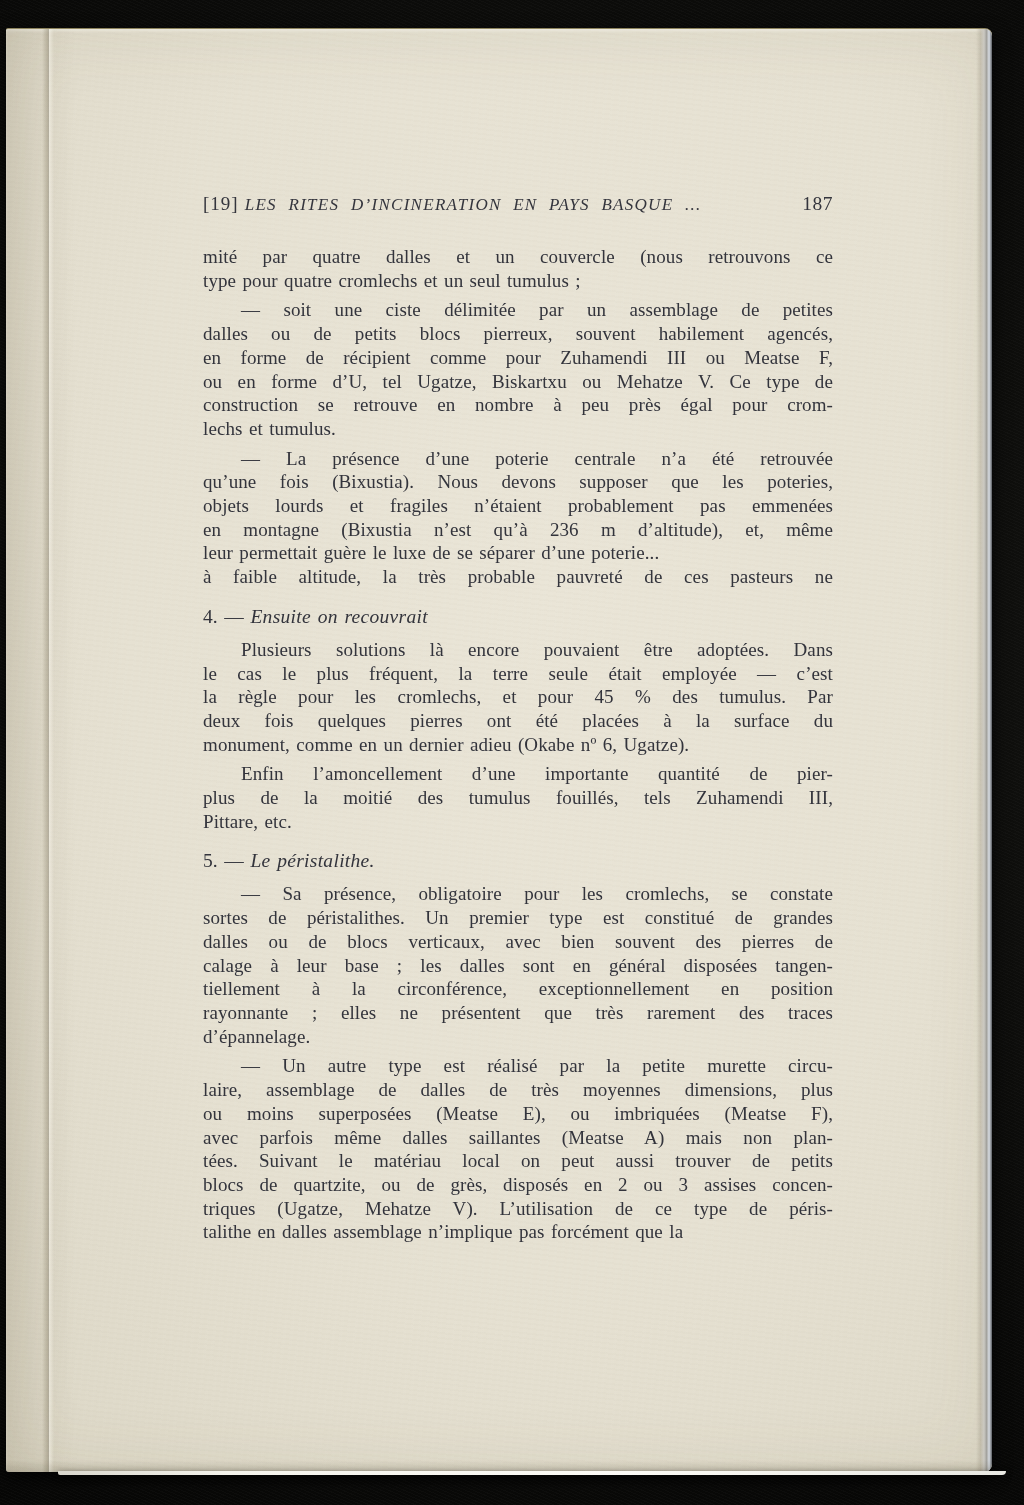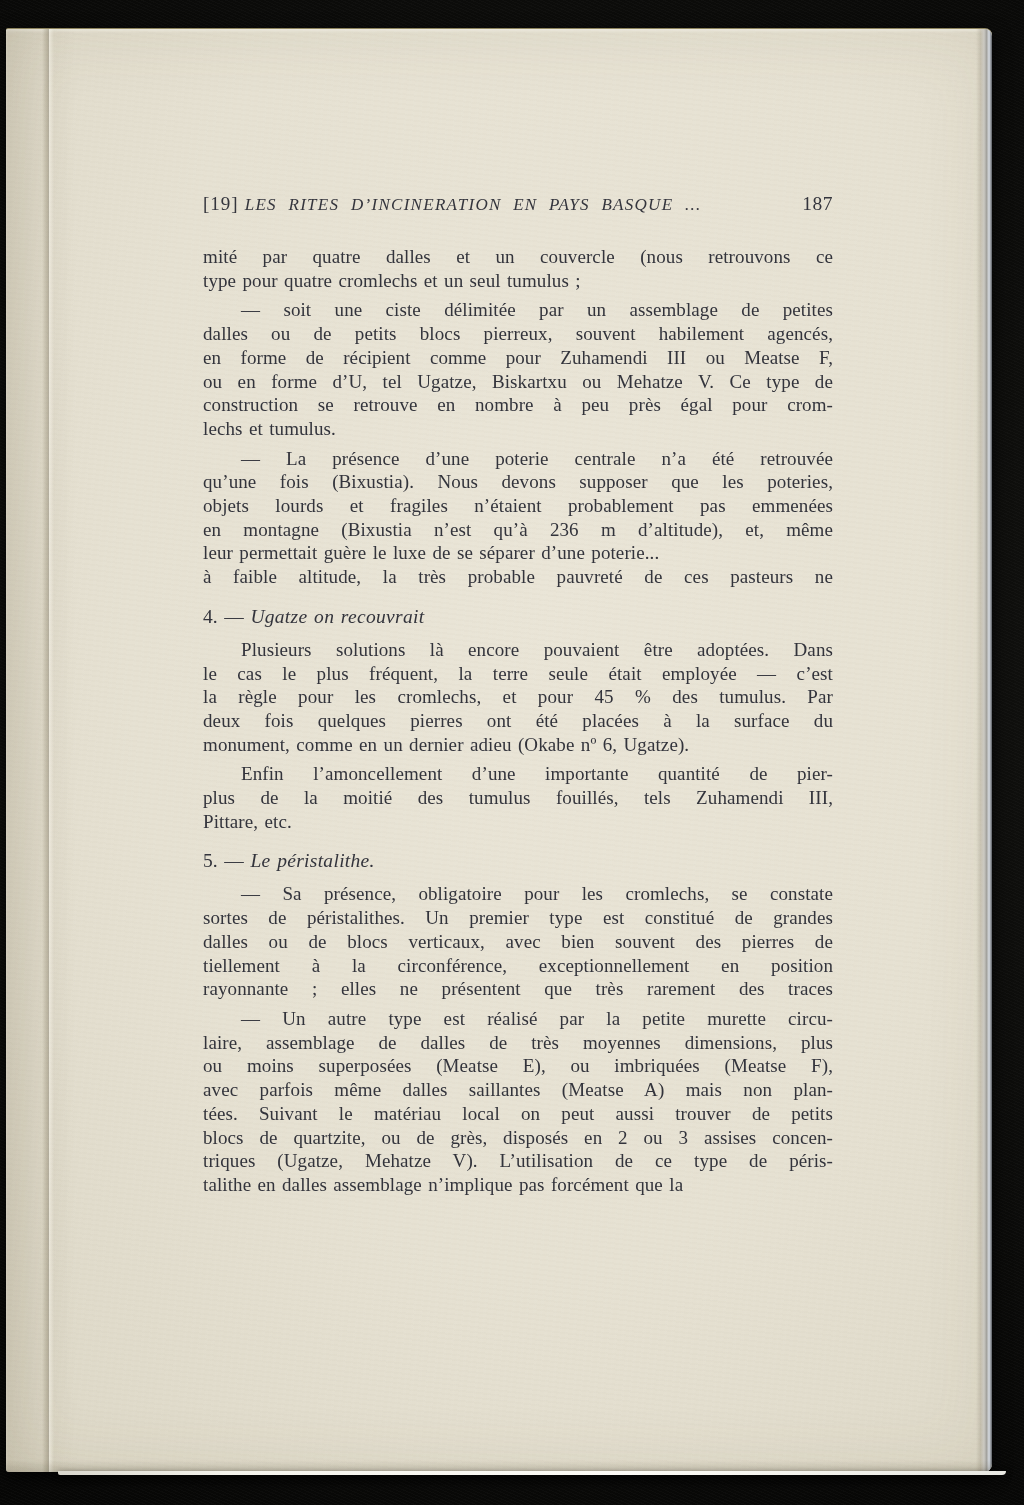--- a/index.html
+++ b/index.html
@@ -148,43 +148,45 @@
       </div>
     <div class="para indented">
         <div class="line">— La présence d’une poterie centrale n’a été retrouvée</div>
         <div class="line">qu’une fois (Bixustia). Nous devons supposer que les poteries,</div>
         <div class="line">objets lourds et fragiles n’étaient probablement pas emmenées</div>
         <div class="line">en montagne (Bixustia n’est qu’à 236 m d’altitude), et, même</div>
         <div class="line last">leur permettait guère le luxe de se séparer d’une poterie...</div>
         <div class="line">à faible altitude, la très probable pauvreté de ces pasteurs ne</div>
       </div>
     <div class="heading">
-      <span class="h-prefix">4. — </span><span class="h-title">Ugatze on recouvrait</span>
+      <span class="h-prefix">4. — </span><span class="h-title">Ensuite on recouvrait</span>
     </div>
     <div class="para indented">
         <div class="line">Plusieurs solutions là encore pouvaient être adoptées. Dans</div>
         <div class="line">le cas le plus fréquent, la terre seule était employée — c’est</div>
         <div class="line">la règle pour les cromlechs, et pour 45 % des tumulus. Par</div>
         <div class="line">deux fois quelques pierres ont été placées à la surface du</div>
         <div class="line last">monument, comme en un dernier adieu (Okabe nº 6, Ugatze).</div>
       </div>
     <div class="para indented">
         <div class="line">Enfin l’amoncellement d’une importante quantité de pier-</div>
         <div class="line">plus de la moitié des tumulus fouillés, tels Zuhamendi III,</div>
         <div class="line last">Pittare, etc.</div>
       </div>
     <div class="heading">
       <span class="h-prefix">5. — </span><span class="h-title">Le péristalithe.</span>
     </div>
     <div class="para indented">
         <div class="line">— Sa présence, obligatoire pour les cromlechs, se constate</div>
         <div class="line">sortes de péristalithes. Un premier type est constitué de grandes</div>
         <div class="line">dalles ou de blocs verticaux, avec bien souvent des pierres de</div>
+        <div class="line">calage à leur base ; les dalles sont en général disposées tangen-</div>
         <div class="line">tiellement à la circonférence, exceptionnellement en position</div>
         <div class="line">rayonnante ; elles ne présentent que très rarement des traces</div>
+        <div class="line last">d’épannelage.</div>
       </div>
     <div class="para indented">
         <div class="line">— Un autre type est réalisé par la petite murette circu-</div>
         <div class="line">laire, assemblage de dalles de très moyennes dimensions, plus</div>
         <div class="line">ou moins superposées (Meatse E), ou imbriquées (Meatse F),</div>
         <div class="line">avec parfois même dalles saillantes (Meatse A) mais non plan-</div>
         <div class="line">tées. Suivant le matériau local on peut aussi trouver de petits</div>
         <div class="line">blocs de quartzite, ou de grès, disposés en 2 ou 3 assises concen-</div>
         <div class="line">triques (Ugatze, Mehatze V). L’utilisation de ce type de péris-</div>
         <div class="line last">talithe en dalles assemblage n’implique pas forcément que la</div>

